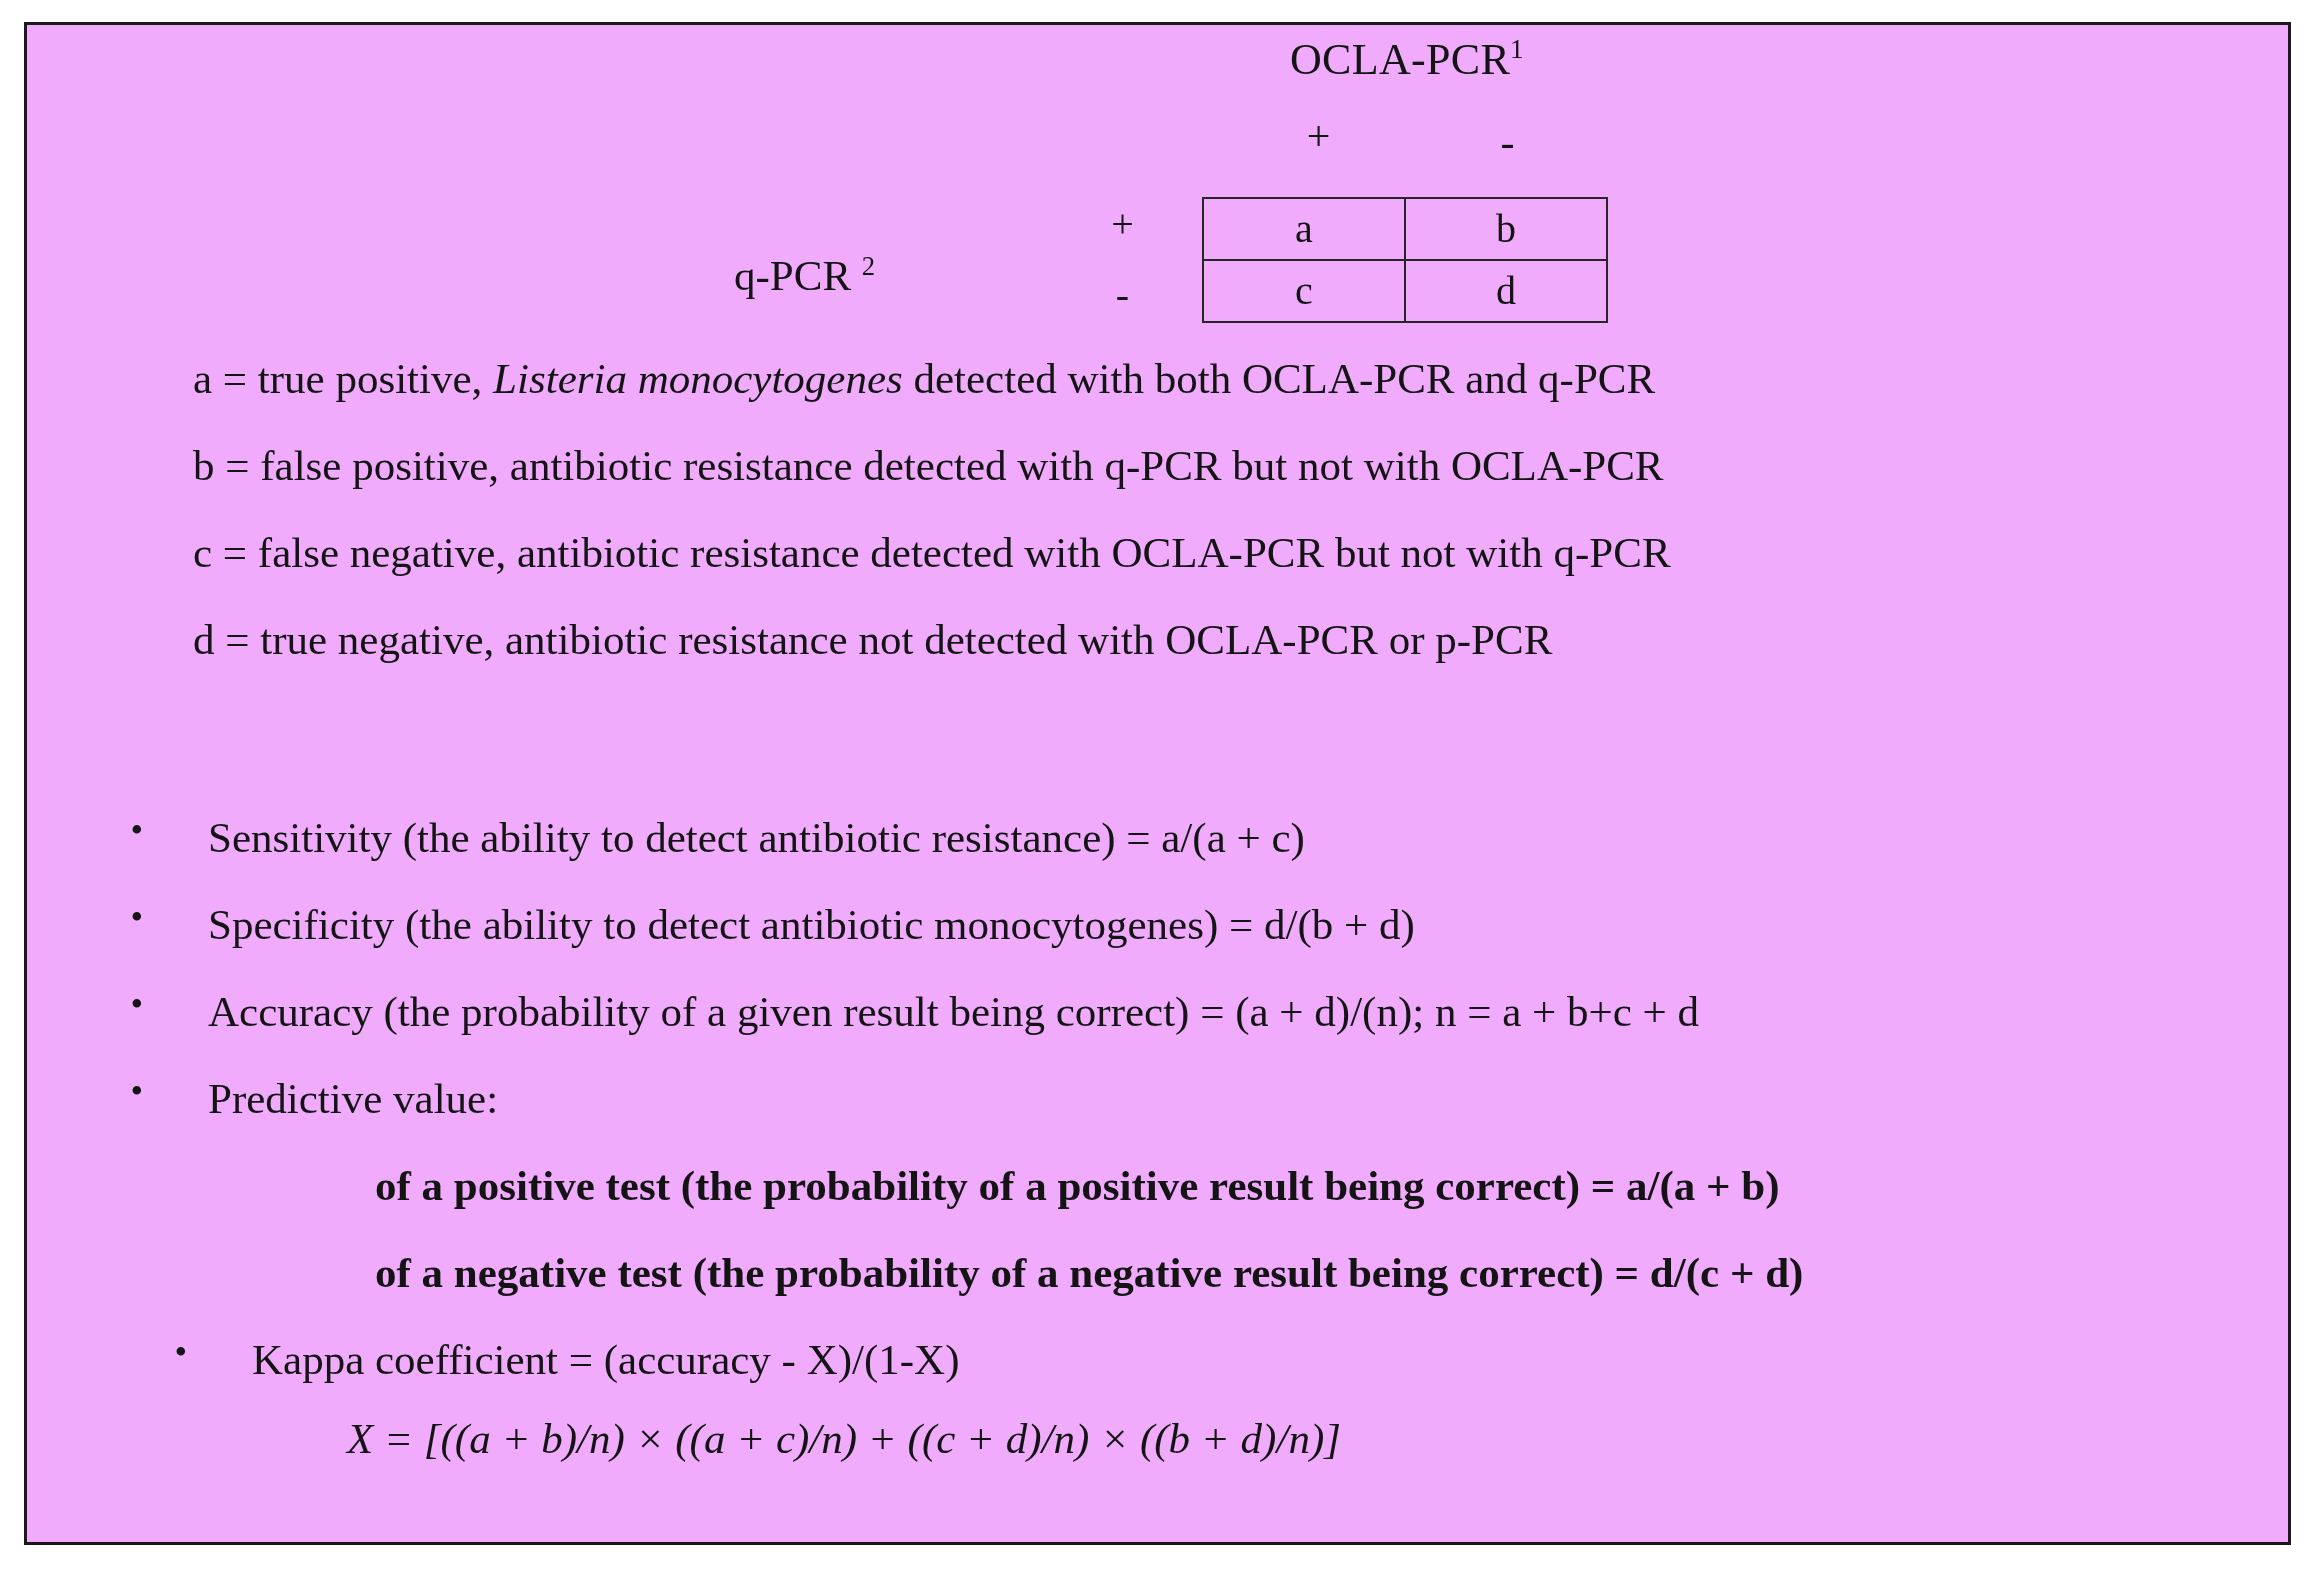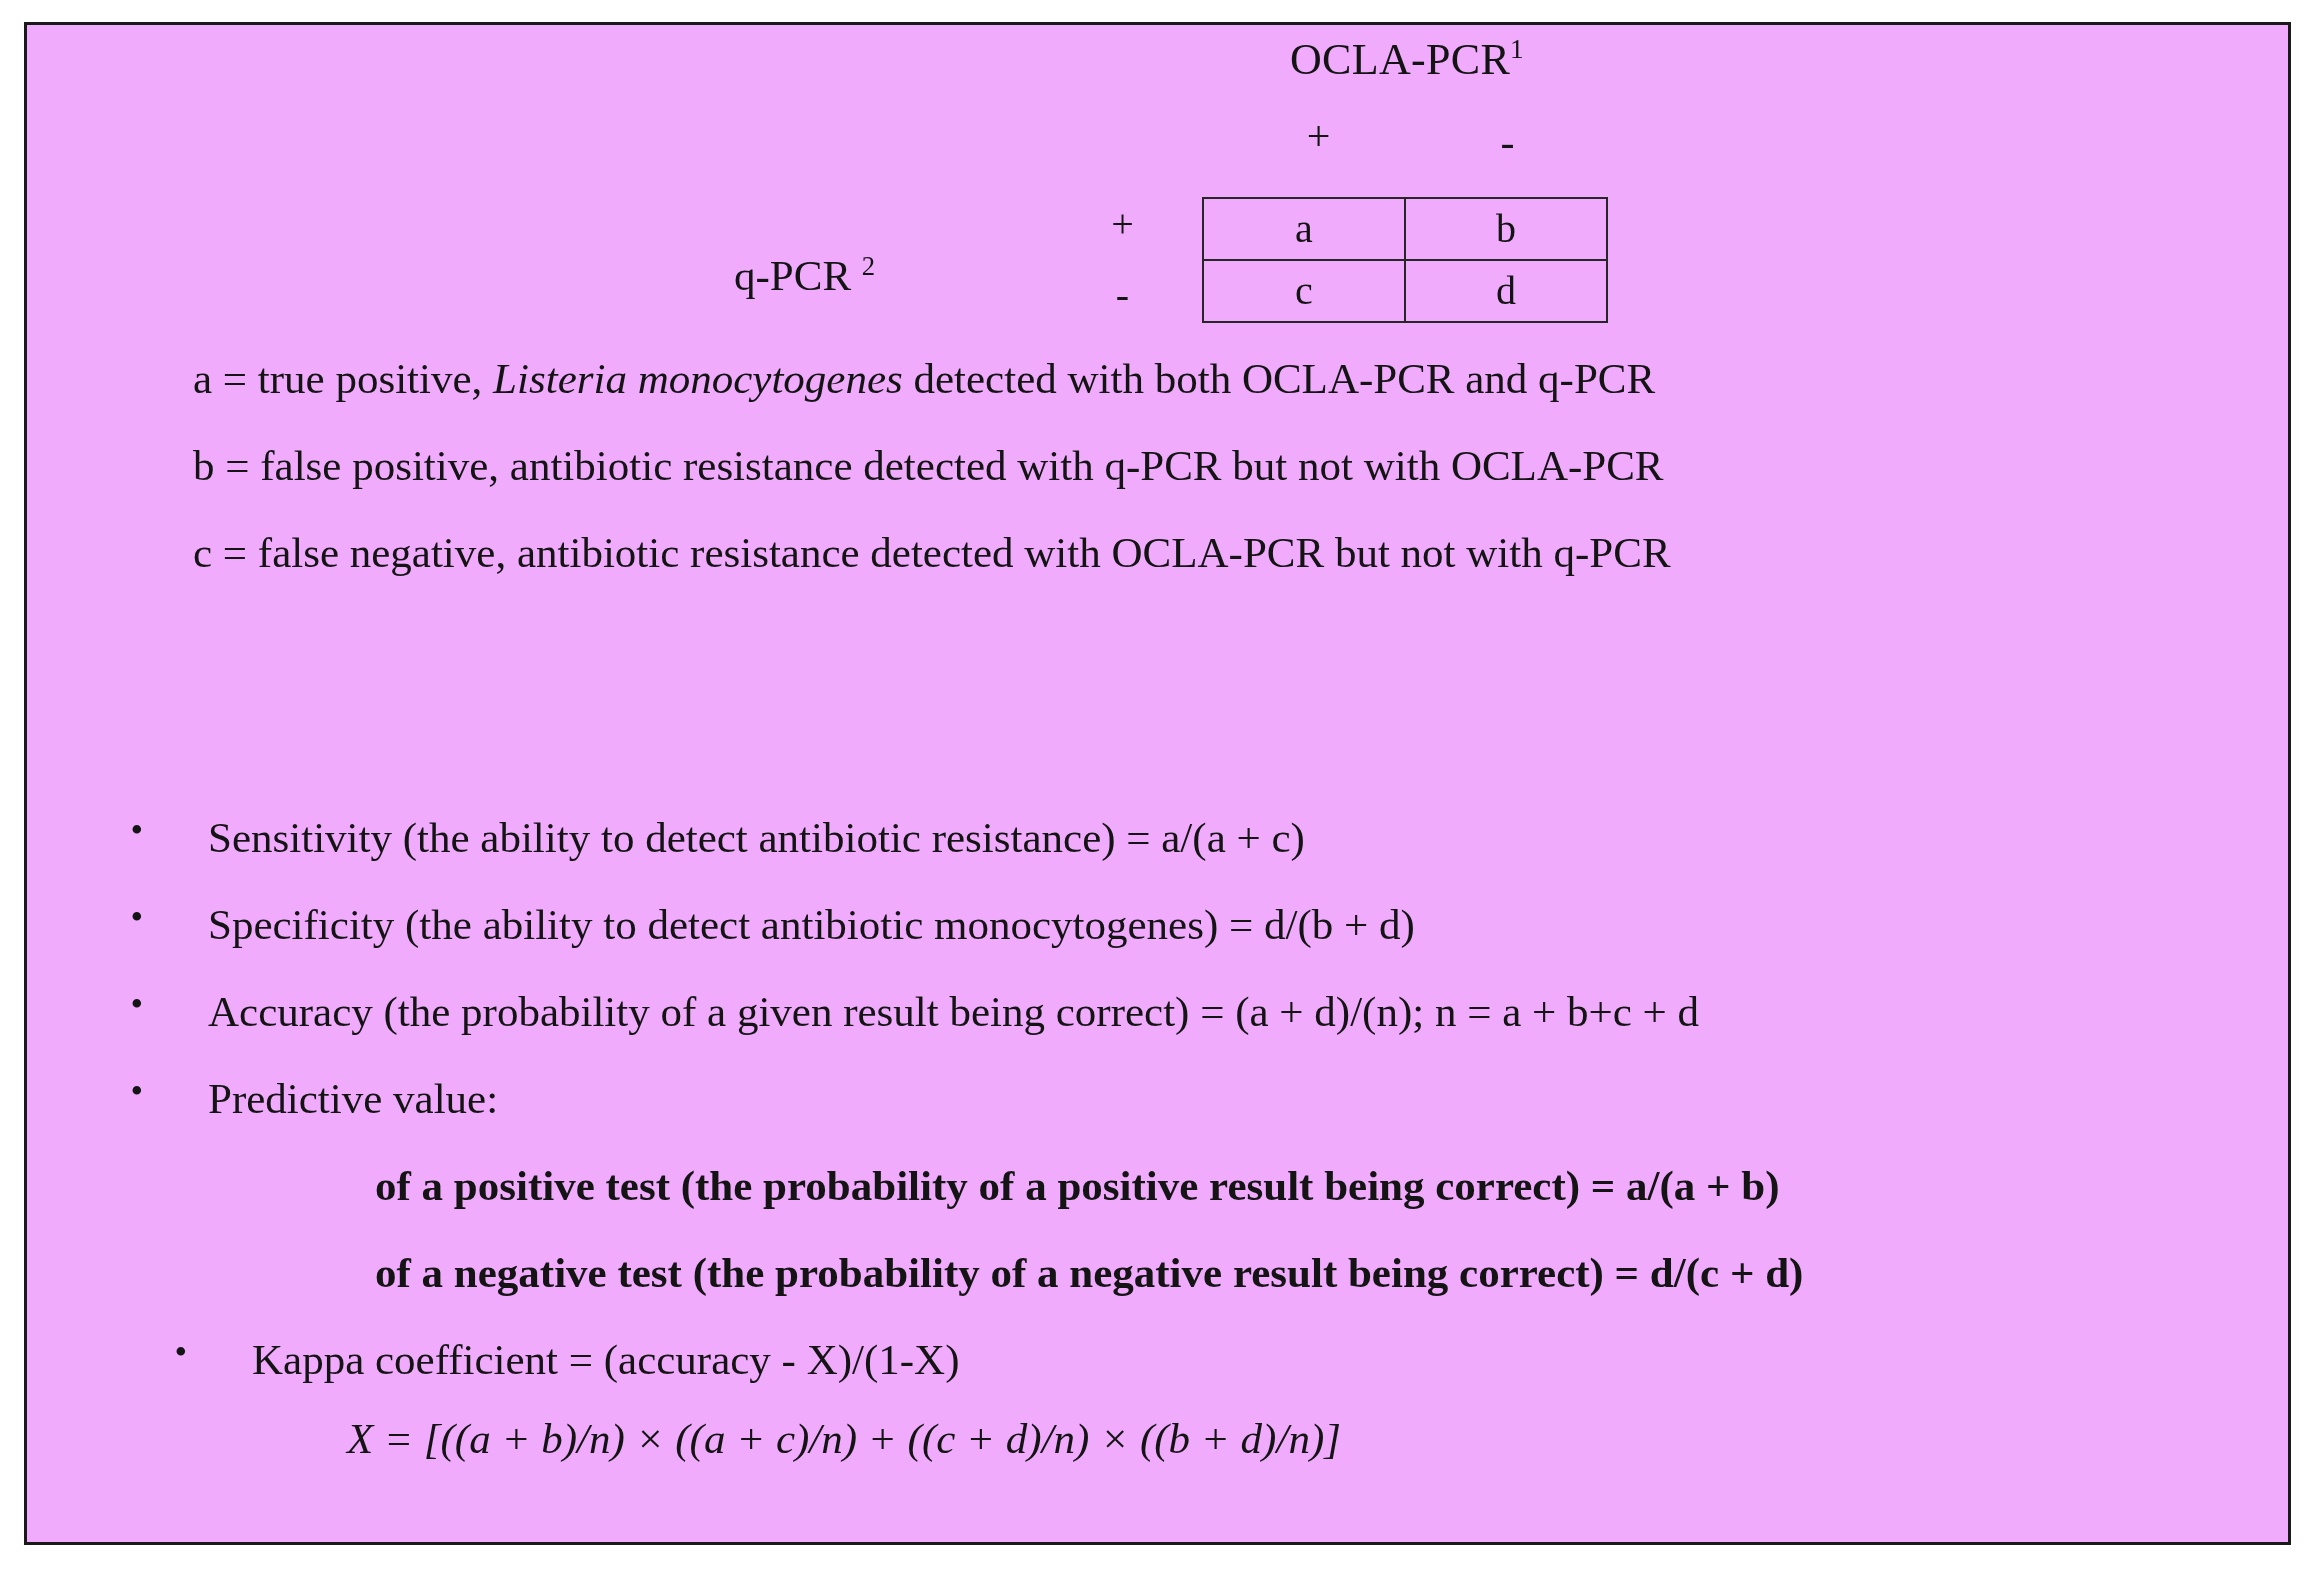--- a/index.html
+++ b/index.html
@@ -218,20 +218,21 @@
           <td>d</td>
         </tr>
       </tbody>
     </table>
   </div>
 
   <div class="defs">
     <div class="def-line"><span>a = true positive, </span><span class="sp">Listeria monocytogenes</span><span> detected with both OCLA-PCR and q-PCR</span></div>
     <div class="def-line"><span>b = false positive, antibiotic resistance detected with q-PCR but not with OCLA-PCR</span></div>
     <div class="def-line"><span>c = false negative, antibiotic resistance detected with OCLA-PCR but not with q-PCR</span></div>
+    <div class="def-line"><span>d = true negative, antibiotic resistance not detected with OCLA-PCR or p-PCR</span></div>
   </div>
 
   <div class="bullets">
     <div class="bullet-item"><span>Sensitivity (the ability to detect antibiotic resistance) = a/(a + c)</span></div>
     <div class="bullet-item"><span>Specificity (the ability to detect antibiotic monocytogenes) = d/(b + d)</span></div>
     <div class="bullet-item"><span>Accuracy (the probability of a given result being correct) = (a + d)/(n); n = a + b+c + d</span></div>
     <div class="bullet-item"><span>Predictive value:</span></div>
 
     <div class="sub-line">of a positive test (the probability of a positive result being correct) = a/(a + b)</div>
     <div class="sub-line">of a negative test (the probability of a negative result being correct) = d/(c + d)</div>

